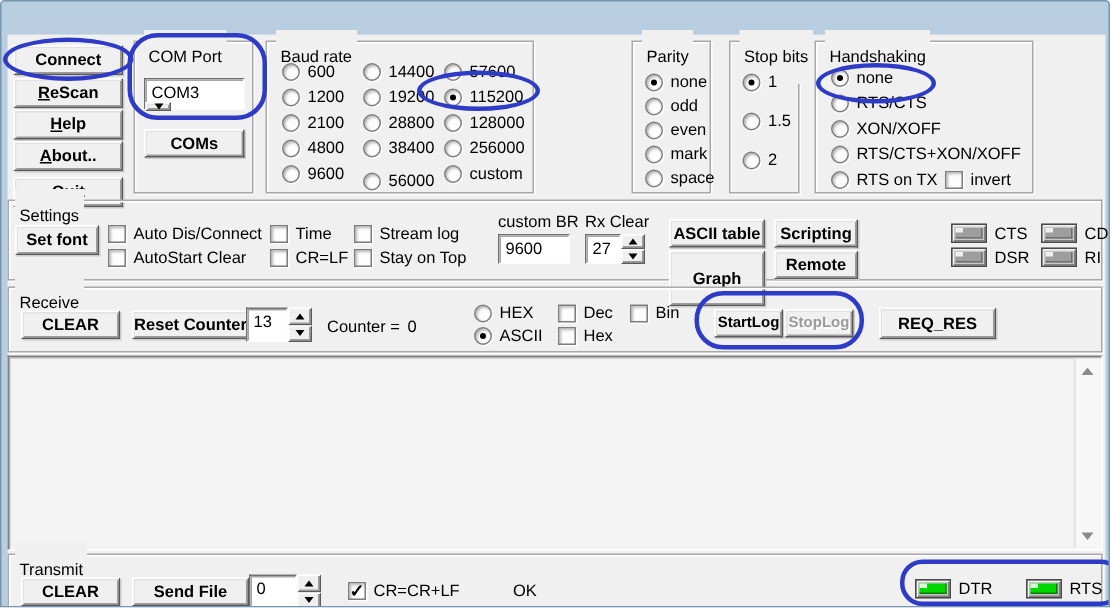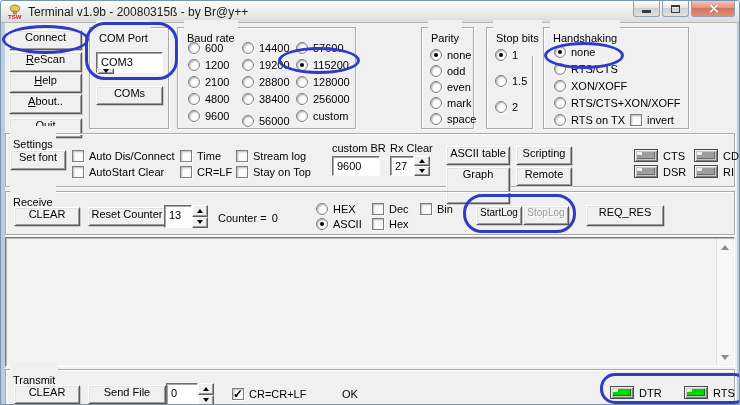--- a/index.html
+++ b/index.html
@@ -20,24 +20,24 @@
 .glyph-min {width:9px; height:3px; background:#3c3c3c; margin-top:6px;}
 .glyph-max {width:9px; height:8px; border:1px solid #3c3c3c; border-top:2px solid #3c3c3c;}
 .glyph-x {position:relative; width:11px; height:11px;}
 .glyph-x::before,.glyph-x::after {content:""; position:absolute; left:5px; top:0; width:2px;
   height:11px; background:#ffffff; box-shadow:0 0 1px #7c2619;}
 .glyph-x::before {transform:rotate(45deg);} .glyph-x::after {transform:rotate(-45deg);}
 .client {position:absolute; left:4px; top:22px; width:732px; height:383px; background:#f0f0f0;}
 .group {position:absolute; border:1px solid #a9a9a9;
   box-shadow:inset 1px 1px 0 #ffffff, 1px 1px 0 #ffffff;}
 .glabel {position:absolute; top:-8px; left:6px; background:#f0f0f0; padding:12px 3px; white-space:nowrap;}
-.btn {position:absolute; display:flex; align-items:flex-start; justify-content:center; background:#f0f0f0;
+.btn {position:absolute; display:flex; align-items:center; justify-content:center; background:#f0f0f0;
   border:1px solid; border-color:#ffffff #5a5a5a #5a5a5a #ffffff;
   box-shadow:inset 1px 1px 0 #e2e2e2, inset -1px -1px 0 #9c9c9c, 1px 1px 0 #cacaca;
-  white-space:nowrap; cursor:default;}
+  white-space:nowrap; cursor:default;font-weight:bold;}
 .btn .u {text-decoration:underline;}
 .btn.disabled {color:#9b9b9b; text-shadow:1px 1px 0 #ffffff;}
 .opt {position:absolute; display:flex; align-items:center; gap:5px; white-space:nowrap; height:13px;}
 .radio {width:12px; height:12px; min-width:12px; border-radius:50%; background:#fdfdfd;
   border:1px solid #7d7d7d; box-shadow:inset 1px 1px 2px rgba(0,0,0,.32), 1px 1px 0 rgba(255,255,255,.85);
   position:relative;}
 .radio.sel::after {content:""; position:absolute; left:3px; top:3px; width:4px; height:4px;
   border-radius:50%; background:#000;}
 .cb {width:12px; height:12px; min-width:12px; background:#fdfdfd; border:1px solid #7d7d7d;
   box-shadow:inset 1px 1px 2px rgba(0,0,0,.28), 1px 1px 0 rgba(255,255,255,.85); position:relative;}
@@ -78,39 +78,20 @@
 .tri-down {width:0; height:0; border-left:4px solid transparent; border-right:4px solid transparent;
   border-top:5px solid #8a8a8a;}
 .ann {position:absolute; border:3px solid #2e3bc7; pointer-events:none; z-index:40; background:transparent;}
 .txt {position:absolute; white-space:nowrap;}
 </style>
 </head>
 <body>
 
 <div class="window">
 
-  <div class="titlebar">
-    <svg class="app-icon" width="16" height="16" viewBox="0 0 16 16">
-      <ellipse cx="8" cy="4.5" rx="4.5" ry="3.5" fill="#e9c75f" stroke="#8a7020" stroke-width="0.8"></ellipse>
-      <rect x="6.5" y="7" width="3" height="3" fill="#c9a23c" stroke="#8a7020" stroke-width="0.6"></rect>
-      <text x="1" y="15" font-size="6" font-weight="bold" fill="#c22222" font-family="Liberation Sans, sans-serif">TSW</text>
-    </svg>
-    <span class="title">Terminal v1.9b - 20080315ß - by Br@y++</span>
-    <div class="winbtns">
-      <div class="wb min">
-          <div class="glyph-min"></div>
-        </div>
-      <div class="wb max">
-          <div class="glyph-max"></div>
-        </div>
-      <div class="wb close">
-          <div class="glyph-x"></div>
-        </div>
-    </div>
-  </div>
 
   <div class="client">
 
     <div class="btn" style="left:4px;top:7px;width:73px;height:20px">
         <span>Connect</span>
       </div>
     <div class="btn" style="left:4px;top:29px;width:73px;height:20px">
         <span><span class="u">R</span><span>eScan</span></span>
       </div>
     <div class="btn" style="left:4px;top:50px;width:73px;height:20px">

